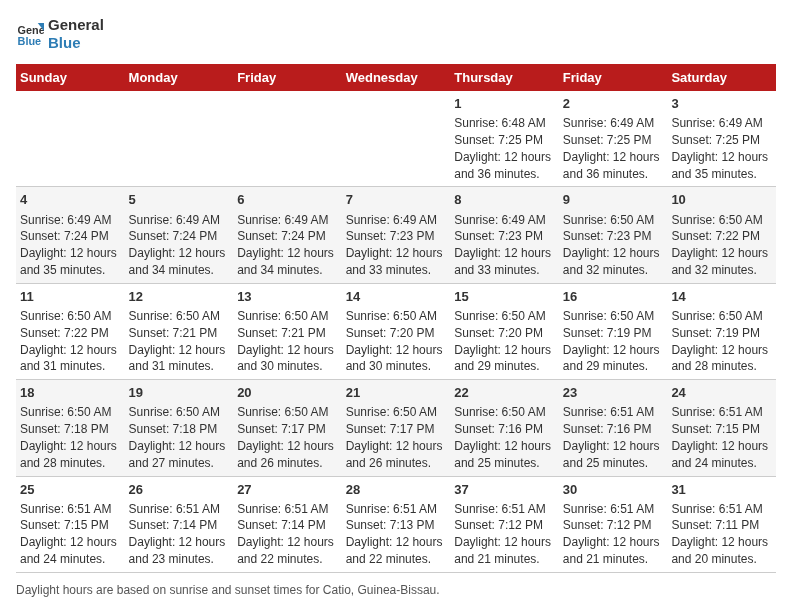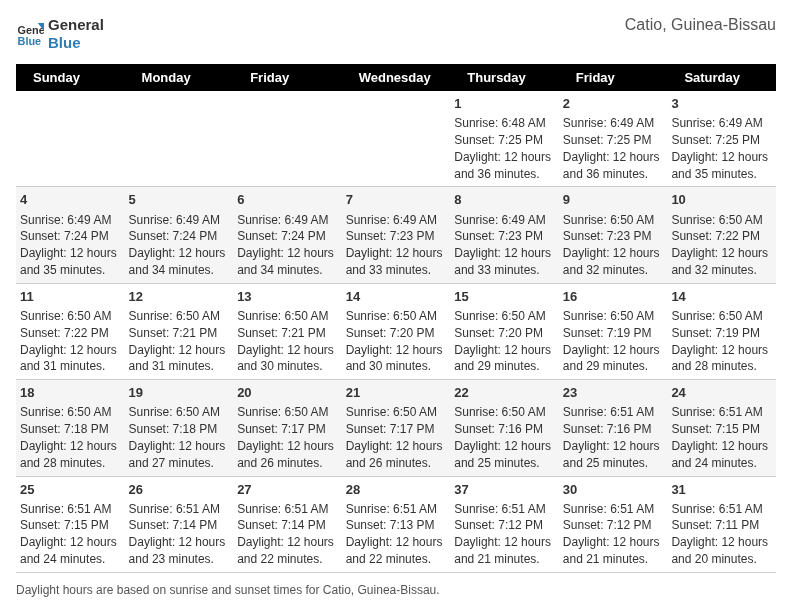--- a/index.html
+++ b/index.html
@@ -36,23 +36,23 @@
     .subtitle {
       font-size: 16px;
       color: #555;
     }
     table {
       width: 100%;
       border-collapse: collapse;
       font-size: 11px;
     }
     thead th {
-      background-color: #000000;
+      background-color: #b91c1c;
       color: #fff;
-      padding: 6px 17px;
+      padding: 6px 4px;
       text-align: left;
       font-size: 13px;
       font-weight: bold;
     }
     tbody tr {
       border-bottom: 1px solid #ccc;
     }
     tbody tr:nth-child(odd) {
       background: #fff;
     }
@@ -94,21 +94,20 @@
       <text x="2" y="18" font-size="14" font-weight="bold" fill="#333">General</text>
       <text x="2" y="32" font-size="14" font-weight="bold" fill="#2e7db5">Blue</text>
       <polygon points="28,4 36,4 36,14" fill="#2e7db5"></polygon>
     </svg>
     <div>
       <div style="font-size:15px;font-weight:bold;color:#333;line-height:1.2">General</div>
       <div style="font-size:15px;font-weight:bold;color:#2e7db5;line-height:1.2">Blue</div>
     </div>
   </div>
   <div class="title-block">
-    <div class="subtitle">Catio, Guinea-Bissau</div>
   </div>
 </div>
 
 <table>
   <thead>
     <tr>
     <th>Sunday</th>
         <th>Monday</th>
         <th>Friday</th>
         <th>Wednesday</th>

